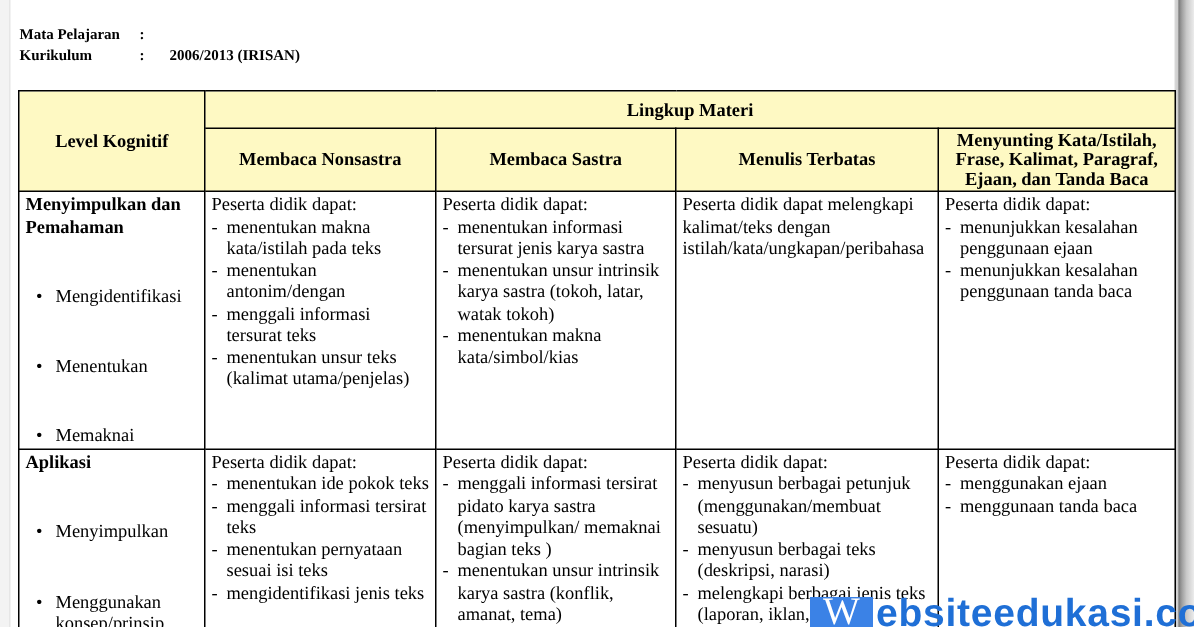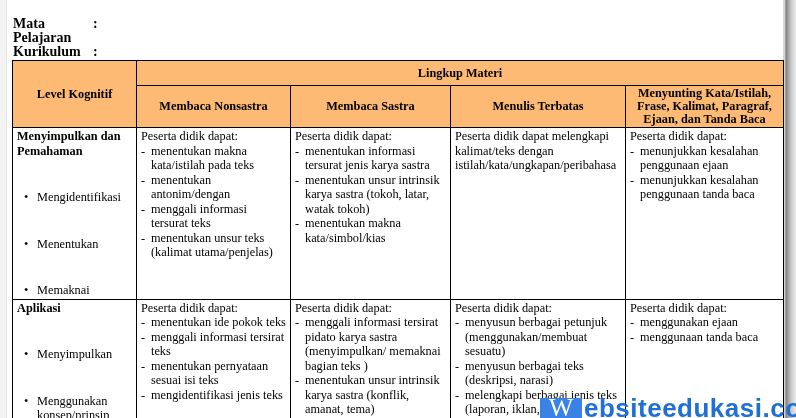--- a/index.html
+++ b/index.html
@@ -9,30 +9,30 @@
     position:relative;
   }
   .page {
     position:absolute; left:6px; top:0; width:777px; height:418px; background:#fff;
     border-left:1px solid #e6e6e6;
   }
   .shadow {
     position:absolute; left:783px; top:0; width:13px; height:418px;
     background:linear-gradient(to right, #d9d9d9 0, #cfcfcf 2px, #7d7d7d 3px, #a0a0a0 5px, #c8c8c8 8px, #ececec 13px);
   }
-  .meta { position:absolute; left:13px; top:17px; font-size:14px; font-weight:bold; line-height:14px; }
+  .meta { position:absolute; left:13px; top:17px; font-size:10px; font-weight:bold; line-height:14px; }
   .meta .row { display:flex; }
   .meta .k { width:80px; }
   .meta .c { width:20px; }
   table.grid {
     position:absolute; left:12px; top:60px; width:771px;
     border-collapse:collapse; table-layout:fixed; font-size:12.3px; line-height:14.5px;
   }
   table.grid th, table.grid td { border:1px solid #000; vertical-align:top; padding:1px 4px; }
-  table.grid th { background:#fdba74; font-weight:bold; text-align:center; vertical-align:middle; line-height:13px; }
+  table.grid th { background:#fef9c3; font-weight:bold; text-align:center; vertical-align:middle; line-height:13px; }
   .lvl-title { font-weight:bold; }
   ul.b { margin:0; padding:0 0 0 20px; list-style:none; }
   ul.b li { position:relative;margin-top:32px; }
   ul.b li::before { content:"\2022"; position:absolute; left:-13px; }
   ul.d { margin:0; padding:0 0 0 10px; list-style:none; }
   ul.d li { position:relative; }
   ul.d li::before { content:"-"; position:absolute; left:-10px; }
   .wm {
     position:absolute; left:540px; top:398px; height:20px; display:flex; align-items:flex-end;
   }
@@ -52,20 +52,21 @@
 <div class="shadow"></div>
 
 <div class="meta">
   <div class="row">
     <span class="k">Mata Pelajaran</span>
     <span class="c">:</span>
   </div>
   <div class="row">
     <span class="k">Kurikulum</span>
     <span class="c">:</span>
+    <span>2006/2013 (IRISAN)</span>
   </div>
 </div>
 
 <table class="grid">
   <colgroup>
     <col style="width:124px">
       <col style="width:154px">
       <col style="width:160px">
       <col style="width:175px">
       <col style="width:158px">

